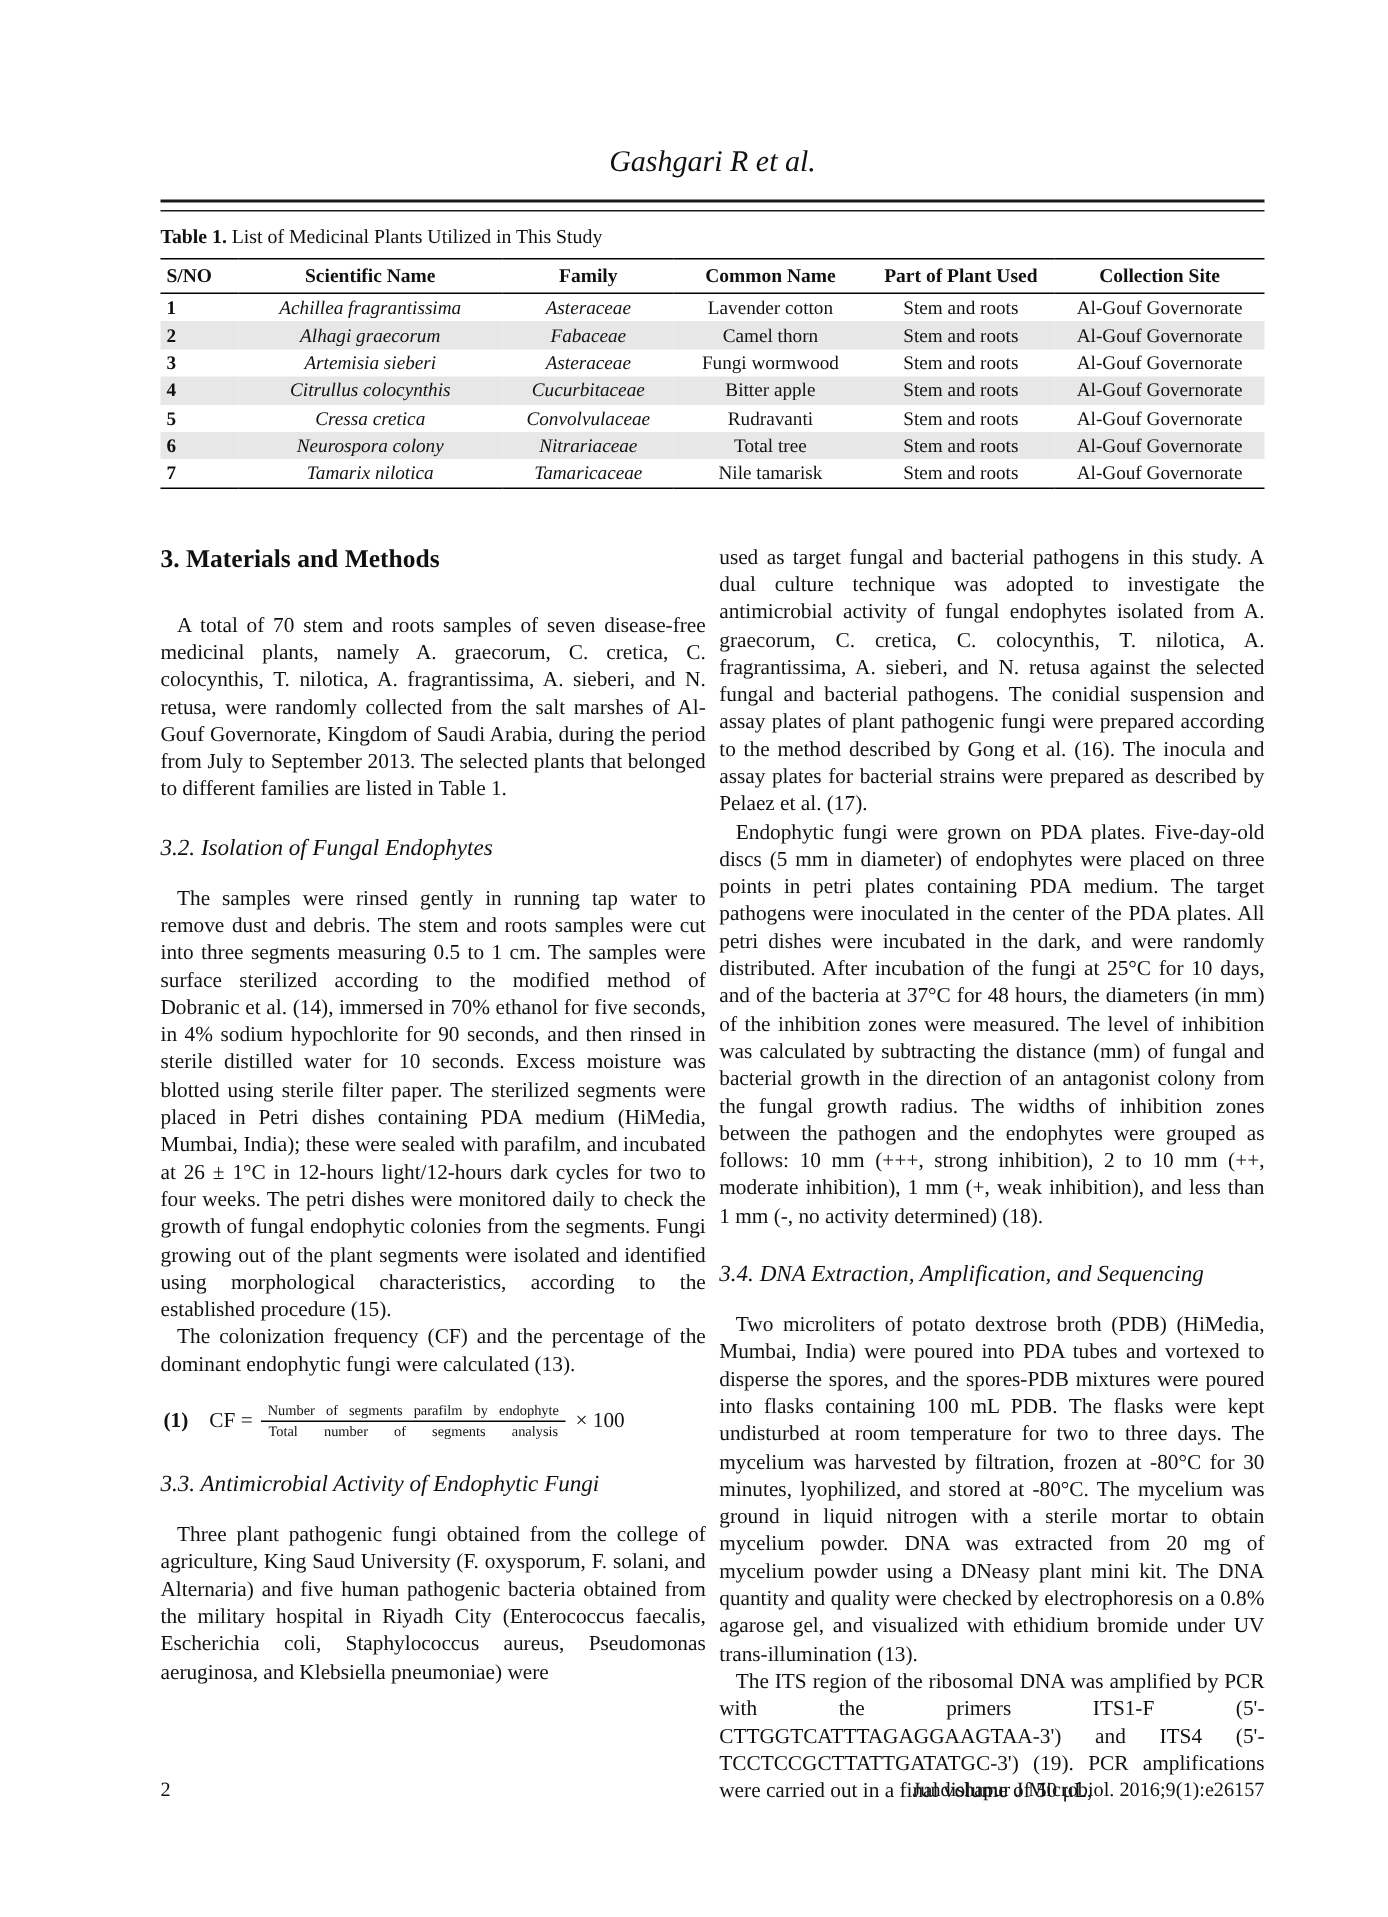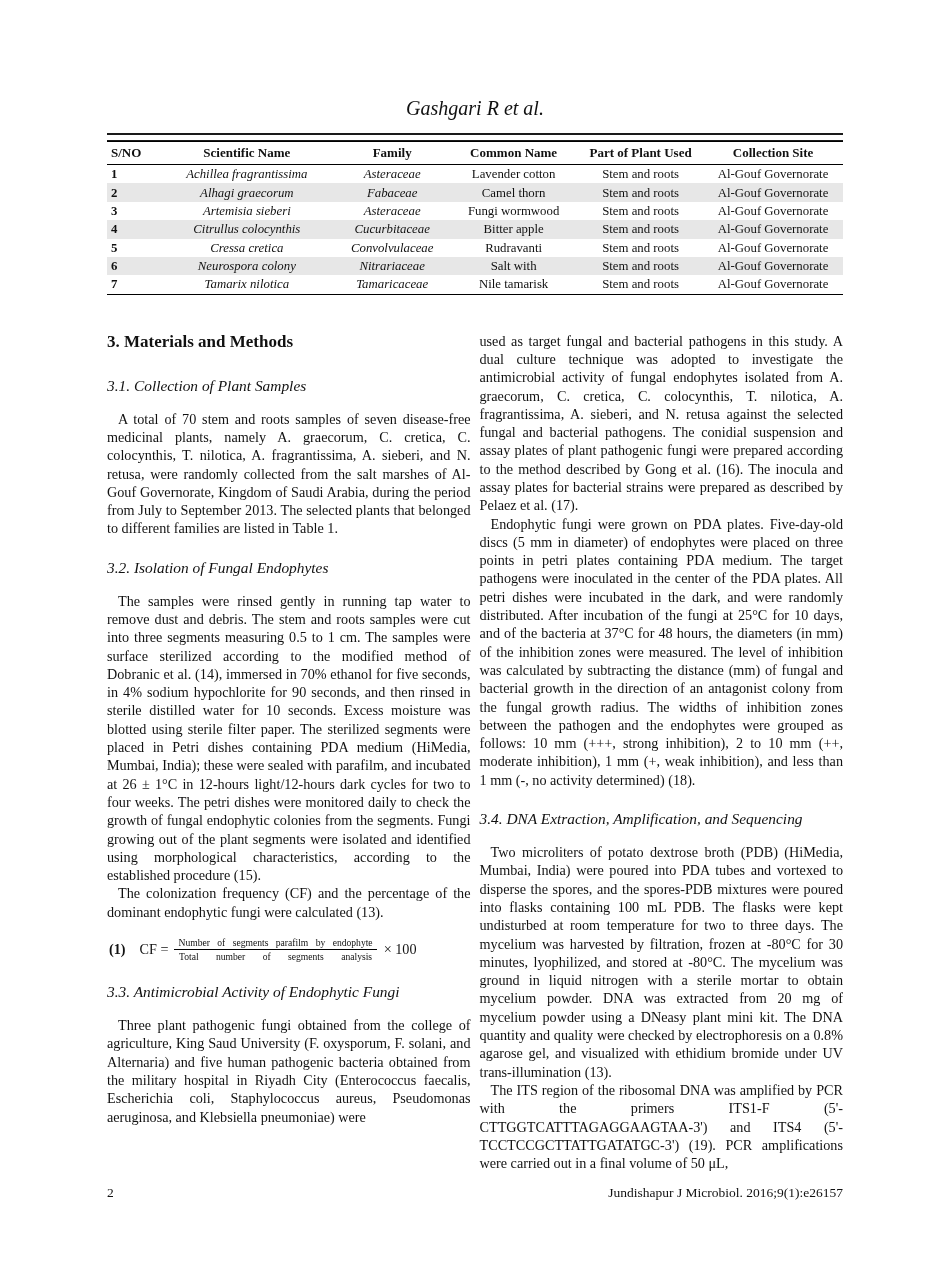--- a/index.html
+++ b/index.html
@@ -67,20 +67,21 @@
 </head>
 <body>
 
 <div class="page">
   <div class="content">
 
     <div class="running-head">Gashgari R et al.</div>
     <div class="rule-thick"></div>
     <div class="rule-thin"></div>
 
+    <p class="table-caption"><span class="cap-label">Table 1.</span> <span>List of Medicinal Plants Utilized in This Study</span></p>
 
     <table class="plants">
       <colgroup>
         <col style="width:7%">
           <col style="width:24%">
           <col style="width:15.5%">
           <col style="width:17.5%">
           <col style="width:17%">
           <col style="width:19%">
       </colgroup>
@@ -132,41 +133,40 @@
           <td class="cell-sci">Cressa cretica</td>
           <td class="cell-sci">Convolvulaceae</td>
           <td>Rudravanti</td>
           <td>Stem and roots</td>
           <td>Al-Gouf Governorate</td>
         </tr>
         <tr class="shaded">
           <td class="cell-sno">6</td>
           <td class="cell-sci">Neurospora colony</td>
           <td class="cell-sci">Nitrariaceae</td>
-          <td>Salt with</td>
+          <td>Total tree</td>
           <td>Stem and roots</td>
           <td>Al-Gouf Governorate</td>
         </tr>
         <tr>
           <td class="cell-sno">7</td>
           <td class="cell-sci">Tamarix nilotica</td>
           <td class="cell-sci">Tamaricaceae</td>
           <td>Nile tamarisk</td>
           <td>Stem and roots</td>
           <td>Al-Gouf Governorate</td>
         </tr>
       </tbody>
     </table>
 
     <div class="body-columns">
 
       <div class="col">
         <h2 class="sec-heading">3. Materials and Methods</h2>
 
-        <h3 class="sub-heading first">3.1. Collection of Plant Samples</h3>
         <p class="para">A total of 70 stem and roots samples of seven disease-free medicinal plants, namely A. graecorum, C. cretica, C. colocynthis, T. nilotica, A. fragrantissima, A. sieberi, and N. retusa, were randomly collected from the salt marshes of Al-Gouf Governorate, Kingdom of Saudi Arabia, during the period from July to September 2013. The selected plants that belonged to different families are listed in Table 1.</p>
 
         <h3 class="sub-heading">3.2. Isolation of Fungal Endophytes</h3>
         <p class="para">The samples were rinsed gently in running tap water to remove dust and debris. The stem and roots samples were cut into three segments measuring 0.5 to 1 cm. The samples were surface sterilized according to the modified method of Dobranic et al. (14), immersed in 70% ethanol for five seconds, in 4% sodium hypochlorite for 90 seconds, and then rinsed in sterile distilled water for 10 seconds. Excess moisture was blotted using sterile filter paper. The sterilized segments were placed in Petri dishes containing PDA medium (HiMedia, Mumbai, India); these were sealed with parafilm, and incubated at 26 ± 1°C in 12-hours light/12-hours dark cycles for two to four weeks. The petri dishes were monitored daily to check the growth of fungal endophytic colonies from the segments. Fungi growing out of the plant segments were isolated and identified using morphological characteristics, according to the established procedure (15).</p>
         <p class="para">The colonization frequency (CF) and the percentage of the dominant endophytic fungi were calculated (13).</p>
 
         <div class="equation">
           <span class="eq-num">(1)</span>
           <span class="eq-lhs">CF =</span>
           <span class="frac">

